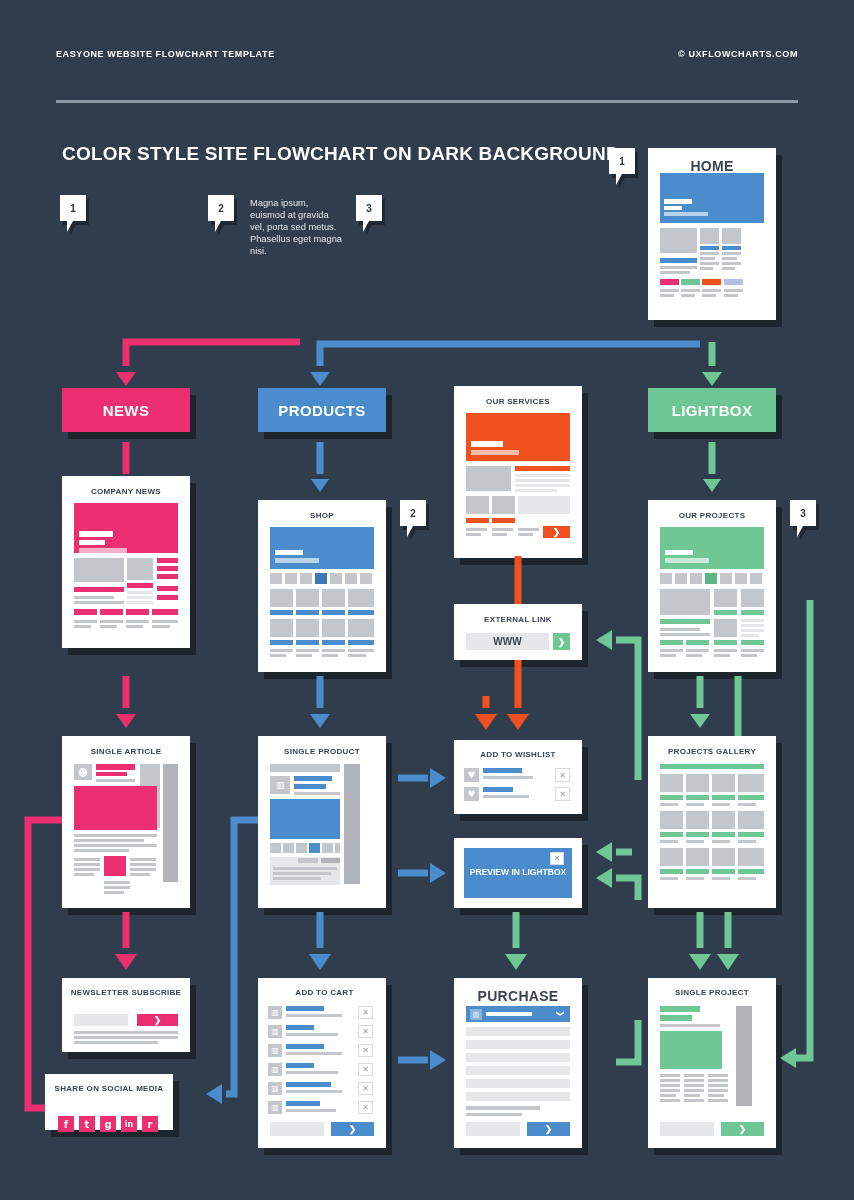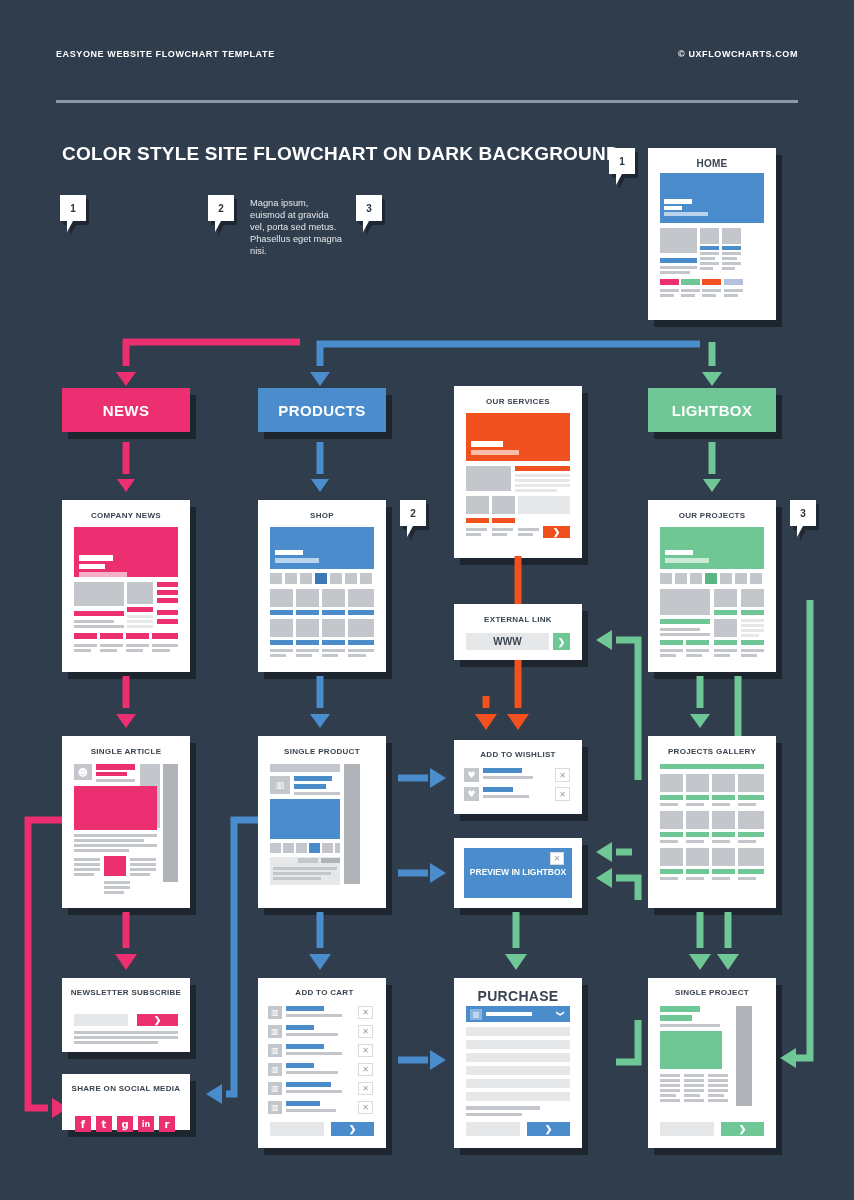--- a/index.html
+++ b/index.html
@@ -101,21 +101,21 @@
 
   <div class="pin" style="left:356px;top:195px;">
     <span>3</span>
     </div>
 
   <div class="pin" style="left:609px;top:148px;">
     <span>1</span>
     </div>
 
   <div class="card" style="left:648px;top:148px;width:128px;height:172px;">
-    <div class="card-title" style="position:absolute;left:0;right:0;top:10px;font-size:10px;">HOME</div>
+    <div class="card-title" style="position:absolute;left:0;right:0;top:10px;font-size:14px;">HOME</div>
     <div class="b" style="left:12px;top:25px;width:104px;height:50px;background:#4a8ccc;">
       <div class="b w" style="left:4px;top:26px;width:28px;height:5px;"></div>
       <div class="b w" style="left:4px;top:33px;width:18px;height:4px;"></div>
       <div class="b wf" style="left:4px;top:39px;width:44px;height:4px;"></div>
     </div>
     <div class="b g" style="left:12px;top:80px;width:37px;height:25px;"></div>
     <div class="b g" style="left:52px;top:80px;width:19px;height:16px;"></div>
     <div class="b g" style="left:74px;top:80px;width:19px;height:16px;"></div>
     <div class="b" style="left:52px;top:98px;width:19px;height:4px;background:#4a8ccc;"></div>
     <div class="b" style="left:74px;top:98px;width:19px;height:4px;background:#4a8ccc;"></div>
@@ -194,21 +194,21 @@
 
   <svg class="arrow-svg" style="left:0;top:440;width:854px;height:60px;" viewBox="0 0 854 60">
     <path d="M126 2 L126 34" stroke="#ec2f70" stroke-width="7" fill="none"></path>
     <path d="M126 52 l-9 -13 l18 0 z" fill="#ec2f70"></path>
     <path d="M320 2 L320 34" stroke="#4a8ccc" stroke-width="7" fill="none"></path>
     <path d="M320 52 l-9 -13 l18 0 z" fill="#4a8ccc"></path>
     <path d="M712 2 L712 34" stroke="#6ec795" stroke-width="7" fill="none"></path>
     <path d="M712 52 l-9 -13 l18 0 z" fill="#6ec795"></path>
   </svg>
 
-  <div class="card" style="left:62px;top:500px;width:128px;height:172px;">
+  <div class="card" style="left:62px;top:476px;width:128px;height:172px;">
     <div class="card-title" style="position:absolute;left:0;right:0;top:11px;font-size:8px;">COMPANY NEWS</div>
     <div class="b" style="left:12px;top:27px;width:104px;height:50px;background:#ec2f70;">
       <div class="b w" style="left:5px;top:28px;width:34px;height:6px;"></div>
       <div class="b w" style="left:5px;top:37px;width:26px;height:5px;"></div>
       <div class="b wf" style="left:5px;top:45px;width:48px;height:5px;"></div>
     </div>
     <div class="b g" style="left:12px;top:82px;width:50px;height:24px;"></div>
     <div class="b g" style="left:65px;top:82px;width:26px;height:22px;"></div>
     <div class="b" style="left:95px;top:82px;width:21px;height:5px;background:#ec2f70;"></div>
     <div class="b" style="left:95px;top:90px;width:21px;height:5px;background:#ec2f70;"></div>
@@ -504,21 +504,21 @@
 
   <div class="card" style="left:62px;top:978px;width:128px;height:74px;">
     <div class="card-title" style="position:absolute;left:0;right:0;top:10px;font-size:8px;">NEWSLETTER SUBSCRIBE</div>
     <div class="b gl" style="left:12px;top:36px;width:54px;height:12px;"></div>
     <div class="chev" style="left:75px;top:36px;width:41px;height:12px;background:#ec2f70;">❯</div>
     <div class="b g" style="left:12px;top:53px;width:104px;height:3px;"></div>
     <div class="b g" style="left:12px;top:58px;width:104px;height:3px;"></div>
     <div class="b g" style="left:12px;top:63px;width:84px;height:3px;"></div>
   </div>
 
-  <div class="card" style="left:62px;top:1074px;width:128px;height:56px;">
+  <div class="card" style="left:45px;top:1074px;width:128px;height:56px;">
     <div class="card-title" style="position:absolute;left:0;right:0;top:10px;font-size:8px;">SHARE ON SOCIAL MEDIA</div>
     <div class="soc" style="left:13px;top:42px;">f</div>
     <div class="soc" style="left:34px;top:42px;">t</div>
     <div class="soc" style="left:55px;top:42px;">g</div>
     <div class="soc" style="left:76px;top:42px;font-size:8px;">in</div>
     <div class="soc" style="left:97px;top:42px;">r</div>
   </div>
 
   <div class="card" style="left:258px;top:978px;width:128px;height:170px;">
     <div class="card-title" style="position:absolute;left:5px;right:0;top:10px;font-size:8px;">ADD TO CART</div>

